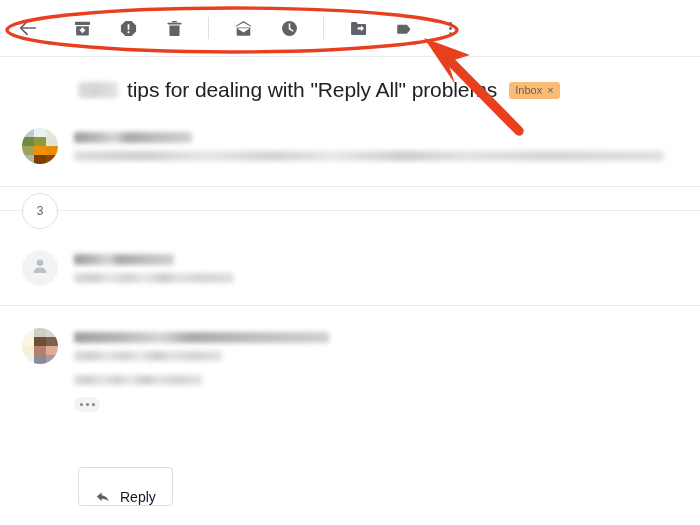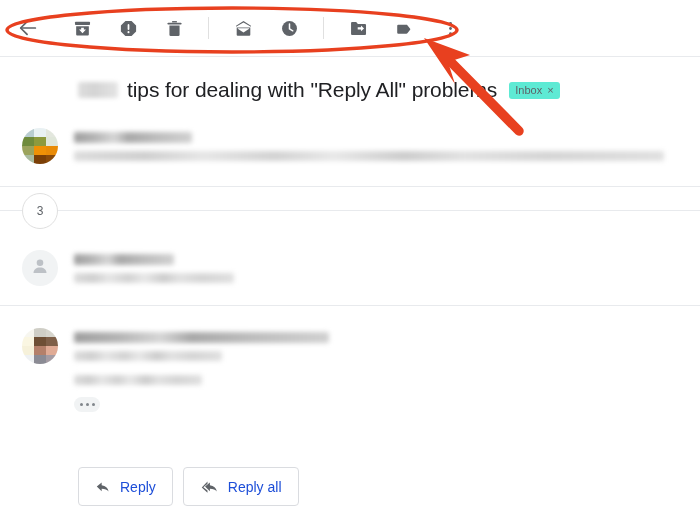--- a/index.html
+++ b/index.html
@@ -55,21 +55,21 @@
   }
   .subject-text {
     font-size: 21px;
     color: #202124;
     font-weight: 400;
     letter-spacing: -0.1px;
     white-space: nowrap;
   }
   .inbox-chip {
     margin-left: 12px;
-    background: #5eead4;
+    background: #fdba74;
     border-radius: 3px;
     padding: 2px 6px 3px 6px;
     font-size: 11px;
     color: #5f6368;
     display: flex; align-items: center; gap: 5px;
     white-space: nowrap;
   }
   .chip-x { font-size: 11px; color: #5f6368; }
 
   
@@ -141,25 +141,25 @@
   .actions {
     position: absolute;
     left: 78px; top: 467px;
     display: flex; gap: 10px;
   }
   .action-btn {
     height: 37px;
     border: 1px solid #dadce0;
     border-radius: 4px;
     background: #ffffff;
-    display: flex; align-items: center;
+    display: flex; align-items: flex-end;
     gap: 9px;
     padding: 0 16px;
     font-size: 14px;
-    color: #1d4ed8;
+    color: #0f172a;
     white-space: nowrap;
   }
   .action-btn svg { display: block; flex: none; }
 
   
   .annotation {
     position: absolute;
     left: 0; top: 0;
     width: 700px; height: 525px;
     pointer-events: none;
@@ -365,29 +365,20 @@
 <div class="actions">
   <div class="action-btn">
     <span>
       <svg width="16" height="16" viewBox="0 0 24 24">
         <path d="M10 5.4v3.9c5.9.6 9.4 4.2 10.4 9.3-2.3-2.7-5.4-4.1-10.4-4.1v3.9L2.7 11.3z" fill="#5f6368"></path>
       </svg>
     </span>
     <span>Reply</span>
   </div>
 
-  <div class="action-btn">
-    <span>
-      <svg width="19" height="16" viewBox="0 0 28 24">
-        <path d="M8.4 5.4v3.3L2.2 13.9 8.4 19v3.3L-0.2 14.2z" fill="#5f6368" transform="translate(2.6,-1.6)"></path>
-        <path d="M14.6 5.4v3.9c5.9.6 9.4 4.2 10.4 9.3-2.3-2.7-5.4-4.1-10.4-4.1v3.9L7.3 11.3z" fill="#5f6368"></path>
-      </svg>
-    </span>
-    <span>Reply all</span>
-  </div>
 
 </div>
 
 <svg class="annotation" viewBox="0 0 700 525" xmlns="http://www.w3.org/2000/svg">
   <ellipse cx="232" cy="30" rx="225" ry="22" fill="none" stroke="#e8401f" stroke-width="3.4"></ellipse>
   <g>
     <path d="M519 131 L447 58" stroke="#e8401f" stroke-width="9.5" stroke-linecap="round" fill="none"></path>
     <path d="M424 38 L470 55 L448 62 L455 84 Z" fill="#e8401f"></path>
   </g>
 </svg>

